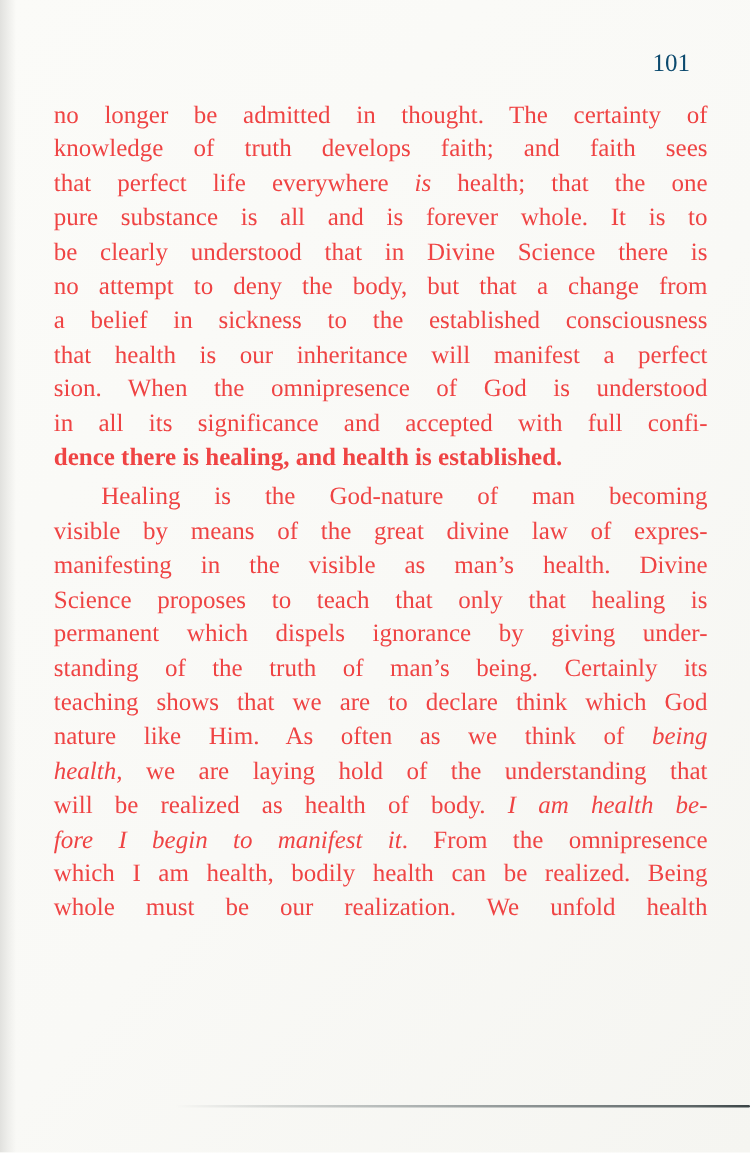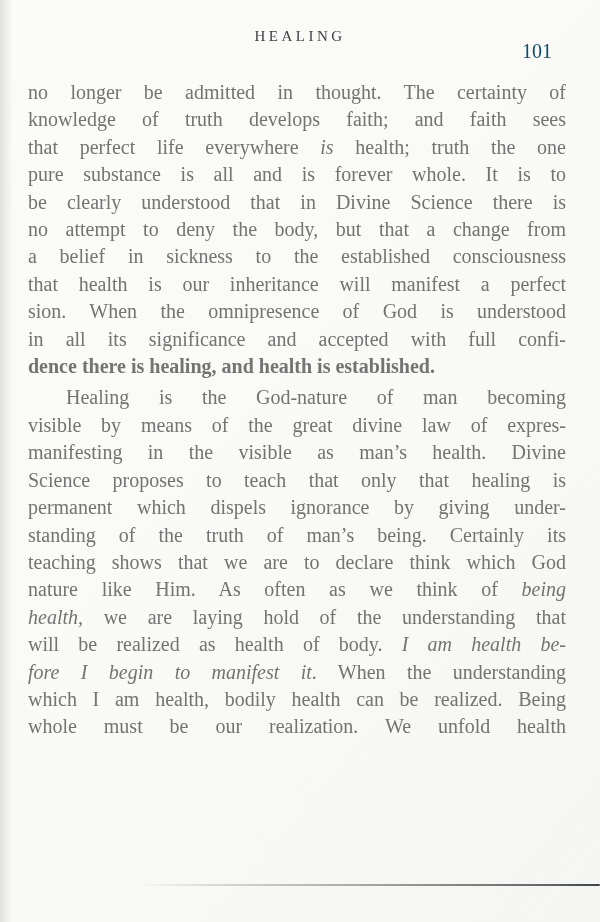--- a/index.html
+++ b/index.html
@@ -42,25 +42,25 @@
   .page-number {
     position: absolute;
     right: 14px;
     top: 16px;
     font-size: 20px;
     color: #0c4a6e;
   }
   .text-block {
     position: absolute;
     top: 79px;
-    left: 28px;
+    left: 43px;
     right: 34px;
     font-size: 20px;
     line-height: 27.4px;
-    color: #737373;
+    color: #ef4444;
   }
   .para + .para { margin-top: 4px; }
   .line {
     text-align: justify;
     text-align-last: justify;
   }
   .line.natural-end { text-align-last: left; font-weight: bold; }
   .line.indent { text-indent: 38px; }
   .it { font-style: italic; }
   .scan-line {
@@ -78,48 +78,47 @@
       rgba(48,58,60,0.95) 100%);
     pointer-events: none;
   }
 </style>
 </head>
 <body>
 
 <div class="scan-edge-left"></div>
 
 <header class="running-head">
-  <span class="head-title">HEALING</span>
   <span class="page-number">101</span>
 </header>
 
 <main class="text-block">
     <div class="para">
       <div class="line"><span>no longer be admitted in thought. The certainty of</span></div>
       <div class="line"><span>knowledge of truth develops faith; and faith sees</span></div>
-      <div class="line"><span>that perfect life everywhere </span><span class="it">is</span><span> health; truth the one</span></div>
+      <div class="line"><span>that perfect life everywhere </span><span class="it">is</span><span> health; that the one</span></div>
       <div class="line"><span>pure substance is all and is forever whole. It is to</span></div>
       <div class="line"><span>be clearly understood that in Divine Science there is</span></div>
       <div class="line"><span>no attempt to deny the body, but that a change from</span></div>
       <div class="line"><span>a belief in sickness to the established consciousness</span></div>
       <div class="line"><span>that health is our inheritance will manifest a perfect</span></div>
       <div class="line"><span>sion. When the omnipresence of God is understood</span></div>
       <div class="line"><span>in all its significance and accepted with full confi-</span></div>
       <div class="line natural-end"><span>dence there is healing, and health is established.</span></div>
     </div>
     <div class="para">
       <div class="line indent"><span>Healing is the God-nature of man becoming</span></div>
       <div class="line"><span>visible by means of the great divine law of expres-</span></div>
       <div class="line"><span>manifesting in the visible as man’s health. Divine</span></div>
       <div class="line"><span>Science proposes to teach that only that healing is</span></div>
       <div class="line"><span>permanent which dispels ignorance by giving under-</span></div>
       <div class="line"><span>standing of the truth of man’s being. Certainly its</span></div>
       <div class="line"><span>teaching shows that we are to declare think which God</span></div>
       <div class="line"><span>nature like Him. As often as we think of </span><span class="it">being</span></div>
       <div class="line"><span class="it">health,</span><span> we are laying hold of the understanding that</span></div>
       <div class="line"><span>will be realized as health of body. </span><span class="it">I am health be-</span></div>
-      <div class="line"><span class="it">fore I begin to manifest it</span><span>. When the understanding</span></div>
+      <div class="line"><span class="it">fore I begin to manifest it</span><span>. From the omnipresence</span></div>
       <div class="line"><span>which I am health, bodily health can be realized. Being</span></div>
       <div class="line"><span>whole must be our realization. We unfold health</span></div>
     </div>
   </main>
 
 <div class="scan-line"></div>
 
 </body></html>

